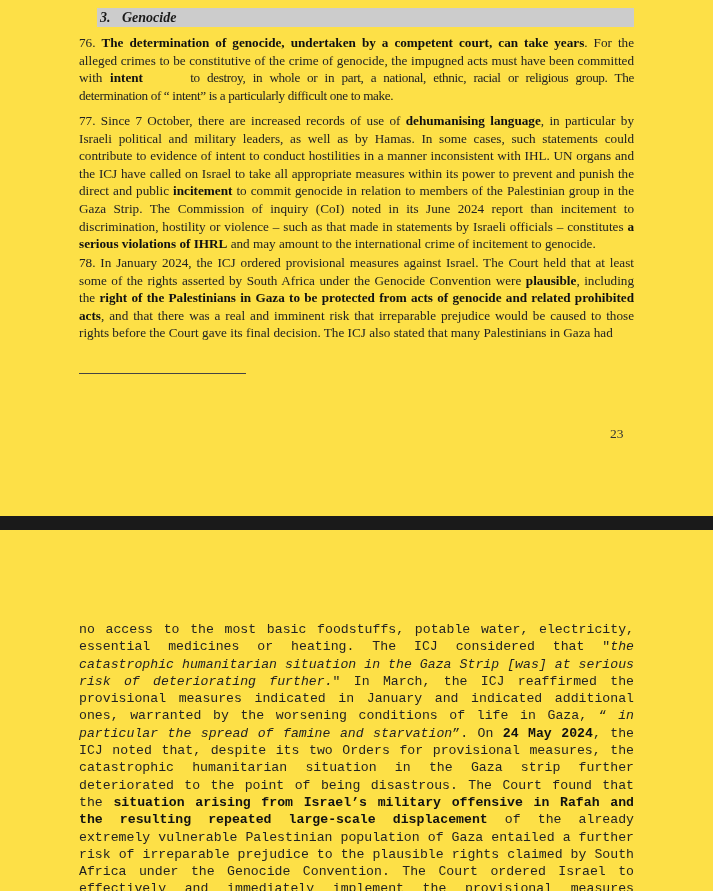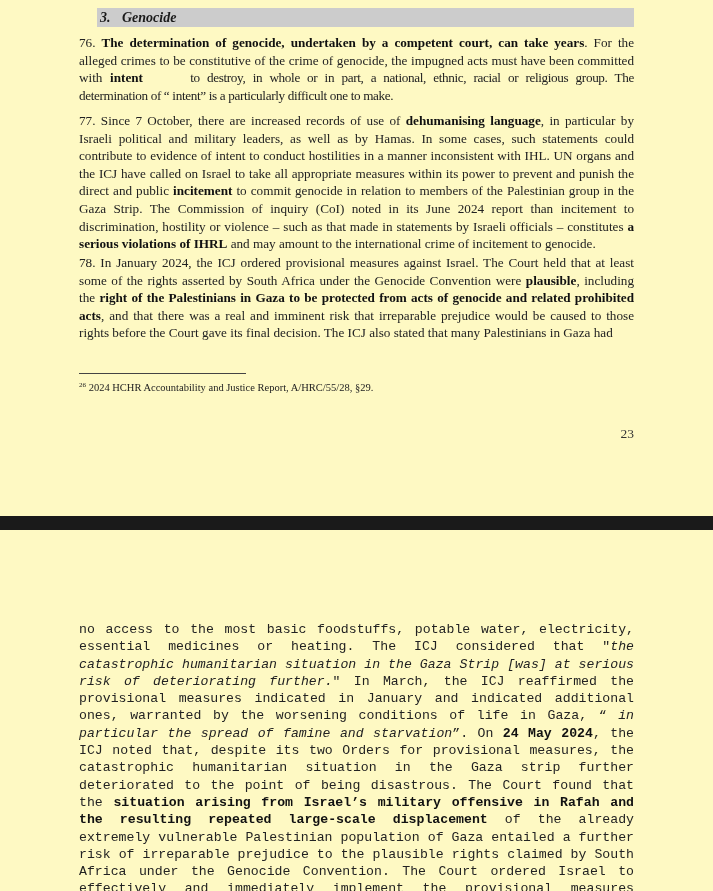--- a/index.html
+++ b/index.html
@@ -1,21 +1,21 @@
 <!DOCTYPE html>
 <html><head>
 <meta charset="utf-8">
 <style>
   html, body { margin: 0; padding: 0; }
   body {
     width: 713px; height: 891px; position: relative; overflow: hidden;
     background: #ffffff; color: #222222;
     font-family: "Liberation Serif", "DejaVu Serif", serif;
   }
-  .page { position: absolute; left: 0; width: 713px; background: #fef9c3; }
+  .page { position: absolute; left: 0; width: 713px; background: #fde047; }
   .page-top { top: 0; height: 516px; }
   .page-bottom { top: 530px; height: 361px; }
   .separator { position: absolute; left: 0; top: 516px; width: 713px; height: 14px; background: #1a1a1a; }
 
   .heading-bar {
     position: absolute; left: 97px; top: 8px; width: 537px; height: 19px;
     background: #cccccc;
     font-weight: bold; font-style: italic; font-size: 14px; line-height: 19px;
     padding-left: 3px; box-sizing: border-box; color: #1a1a1a;
   }
@@ -34,38 +34,37 @@
   .para b { color: #111; margin-top: 40px; }
 
   .fn-rule { position: absolute; left: 79px; top: 373px; width: 167px; height: 1px; background: #444; }
   .footnote {
     position: absolute; left: 79px; width: 555px;
     font-size: 10.5px; line-height: 16px; text-align: justify; margin: 0;
   }
   .fn26 { top: 377px; }
   .fn27 { top: 393px; }
   .footnote sup { font-size: 7px; vertical-align: 4px; }
-  .page-number { position: absolute; left: 610px; top: 426px; width: 24px; text-align: right; font-size: 13.5px; color: #333; }
+  .page-number { position: absolute; left: 610px; top: 426px; width: 24px; font-size: 13.5px; color: #333; }
 </style>
 </head>
 <body>
 
 <div class="page page-top">
   <div class="heading-bar">
     <span class="num">3.</span><span>Genocide</span>
   </div>
 
   <p class="para p76"><span>76.</span> <b>The determination of genocide, undertaken by a competent court, can take years</b><span>. For the alleged crimes to be constitutive of the crime of genocide, the impugned acts must have been committed with </span><b>intent</b><span class="condensed"> to destroy, in whole or in part, a national, ethnic, racial or religious group. The determination of “ intent” is a particularly difficult one to make.</span></p>
 
   <p class="para p77"><span>77.</span><span> Since 7 October, there are increased records of use of </span><b>dehumanising language</b><span>, in particular by Israeli political and military leaders, as well as by Hamas. In some cases, such statements could contribute to evidence of intent to conduct hostilities in a manner inconsistent with IHL. UN organs and the ICJ have called on Israel to take all appropriate measures within its power to prevent and punish the direct and public </span><b>incitement</b><span> to commit genocide in relation to members of the Palestinian group in the Gaza Strip. The Commission of inquiry (CoI) noted in its June 2024 report than incitement to discrimination, hostility or violence – such as that made in statements by Israeli officials – constitutes </span><b>a serious violations of IHRL</b><span> and may amount to the international crime of incitement to genocide.</span></p>
 
   <p class="para p78"><span>78.</span><span> In January 2024, the ICJ ordered provisional measures against Israel. The Court held that at least some of the rights asserted by South Africa under the Genocide Convention were </span><b>plausible</b><span>, including the </span><b>right of the Palestinians in Gaza to be protected from acts of genocide and related prohibited acts</b><span>, and that there was a real and imminent risk that irreparable prejudice would be caused to those rights before the Court gave its final decision. The ICJ also stated that many Palestinians in Gaza had</span></p>
 
   <div class="fn-rule"></div>
-  <p class="footnote fn26"><sup>26</sup><span> 2024 HCHR Accountability and Justice Report, A/HRC/55/28, §29.</span></p>
 
   <div class="page-number">23</div>
 </div>
 
 <div class="separator"></div>
 
 <div class="page page-bottom"></div>
 
 <p class="para p78cont"><span>no access to the most basic foodstuffs, potable water, electricity, essential medicines or heating. The ICJ considered that "</span><i>the catastrophic humanitarian situation in the Gaza Strip [was] at serious risk of deteriorating further.</i><span>" In March, the ICJ reaffirmed the provisional measures indicated in January and indicated additional ones, warranted by the worsening conditions of life in Gaza, “ </span><i>in particular the spread of famine and starvation</i><span>”. On </span><b>24 May 2024</b><span>, the ICJ noted that, despite its two Orders for provisional measures, the catastrophic humanitarian situation in the Gaza strip further deteriorated to the point of being disastrous. The Court found that the </span><b>situation arising from Israel’s military offensive in Rafah and the resulting repeated large-scale displacement</b><span> of the already extremely vulnerable Palestinian population of Gaza entailed a further risk of irreparable prejudice to the plausible rights claimed by South Africa under the Genocide Convention. The Court ordered Israel to effectively and immediately implement the provisional measures previously indicated and indicated additional ones, including to “ immediately halt its military offensive, and any other action in the Rafah Governorate, which may inflict on the Palestinian group in Gaza conditions of life that could bring about its physical destruction in whole or in part”, maintain Rafah crossing open, and ensure the unimpeded access to UN mandated investigation.</span></p>
 

